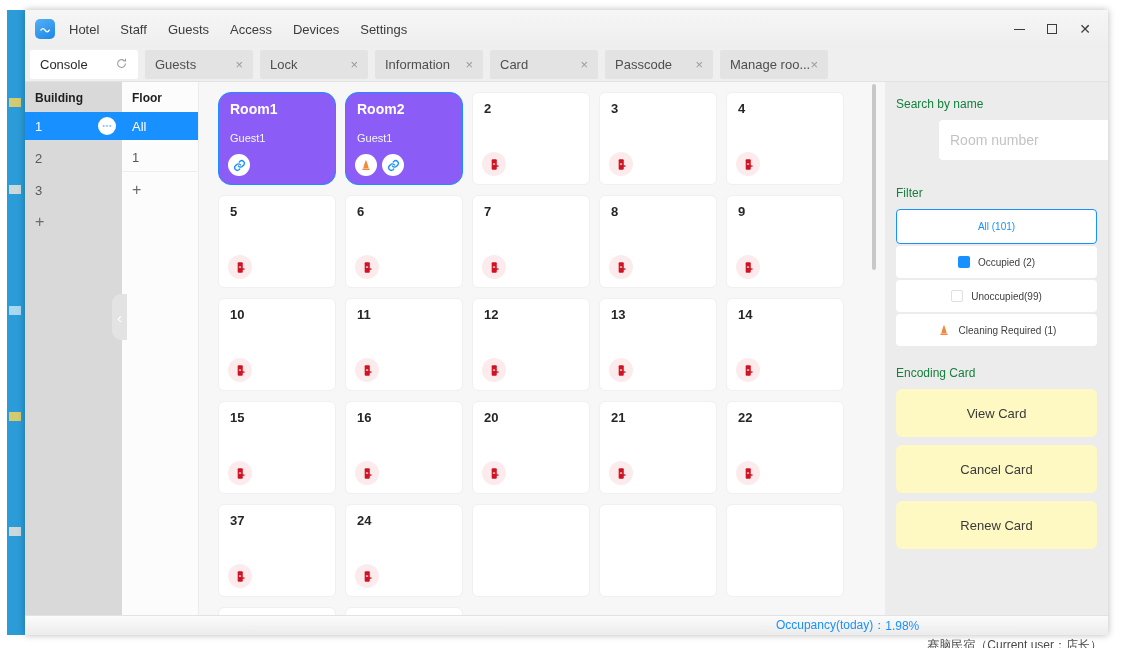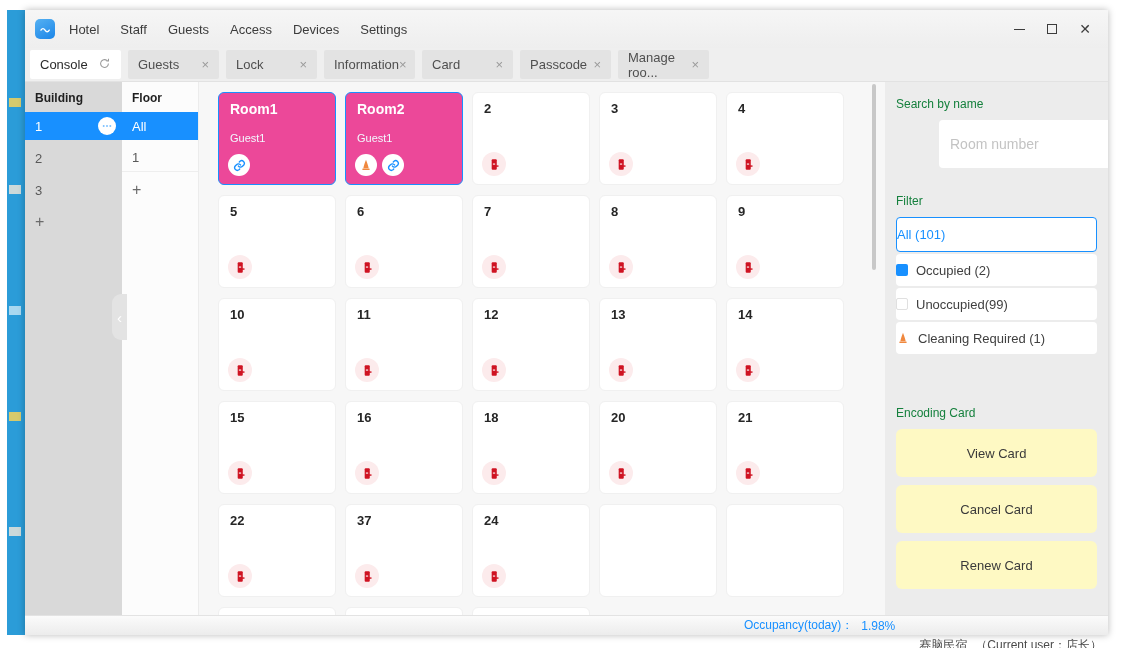--- a/index.html
+++ b/index.html
@@ -23,21 +23,21 @@
   .menu-item { font-size:13px; color:#3c3c3c; cursor:default; }
   .win-controls { margin-left:auto; display:flex; align-items:center; gap:15px; }
   .wc { width:18px; height:18px; display:flex; align-items:center; justify-content:center; color:#3c3c3c; }
   .wc-min  i { width:11px; border-top:1.5px solid #3c3c3c; display:block; }
   .wc-max  i { width:10px; height:10px; border:1.4px solid #3c3c3c; display:block; }
   .wc-close { font-size:14px; }
 
   
   .tabbar { height:34px; flex:0 0 34px; background:#efefef; border-bottom:1px solid #e2e2e2;
             display:flex; align-items:flex-end; padding-left:5px; gap:7px; }
-  .tab { width:91px; height:29px; margin-bottom:2px; background:#e3e3e3; border-radius:2px;
+  .tab { width:108px; height:29px; margin-bottom:2px; background:#e3e3e3; border-radius:2px;
          display:flex; align-items:center; justify-content:space-between;
          padding:0 10px; font-size:13px; color:#4f4f4f; }
   .tab.active { background:#fff; color:#2b2b2b; }
   .tab .closex { color:#9a9a9a; font-size:13px; }
 
   
   .content { flex:1 1 auto; display:flex; position:relative; overflow:hidden; }
 
   .building-col { width:97px; flex:0 0 97px; background:#d9d9d9; }
   .floor-col { width:77px; flex:0 0 77px; background:#fcfcfc; border-right:1px solid #ececec; }
@@ -55,61 +55,61 @@
                      background:#e3e3e3; border-radius:9px 0 0 9px; color:#fff;
                      display:flex; align-items:center; justify-content:center; font-size:15px; }
 
   
   .main-area { flex:1 1 auto; background:#f7f7f7; position:relative; overflow:hidden;
                padding:10px 0 0 19px; }
   .room-grid { display:grid; grid-template-columns:repeat(5,118px); grid-auto-rows:93px;
                gap:10px 9px; }
   .room-card { background:#fff; border:1px solid #f0f0f0; border-radius:6px;
                position:relative; padding:8px 11px; }
-  .room-card.occupied { background:#ec4899; border-color:#1890ff; }
+  .room-card.occupied { background:#8b5cf6; border-color:#1890ff;border-radius:13px; }
   .room-num { font-size:13px; font-weight:bold; color:#262626; }
   .room-card.occupied .room-num { color:#fff; font-size:14px; }
   .room-guest { margin-top:15px; font-size:11px; color:#f2f9ff; }
   .card-icons { position:absolute; left:9px; bottom:8px; display:flex; gap:5px; }
   .icon-circle { width:22px; height:22px; border-radius:50%; background:#fff;
                  display:flex; align-items:center; justify-content:center; }
   .lock-badge { position:absolute; left:9px; bottom:8px; width:24px; height:24px; border-radius:50%;
                 background:#fcebec; display:flex; align-items:center; justify-content:center; }
   .scrollbar { position:absolute; right:9px; top:2px; width:4px; height:186px;
                background:#c8c8c8; border-radius:2px; }
 
   
   .right-panel { width:223px; flex:0 0 223px; background:#ececec; padding:15px 11px; }
   .panel-label { font-size:12px; color:#15803d; }
-  .search-row { display:flex; height:48px; margin-top:9px;padding-left:43px; }
+  .search-row { display:flex; height:40px; margin-top:9px;padding-left:43px; }
   .search-input { flex:1; border:none; outline:none; border-radius:4px 0 0 4px;
                   padding:0 11px; font-size:14px; color:#333; background:#fff;
                   font-family:"Liberation Sans", sans-serif; }
   .search-input::placeholder { color:#c3c3c3; }
   .search-btn { width:38px; border:none; background:#1890ff; border-radius:0 4px 4px 0;
                 display:flex; align-items:center; justify-content:center; cursor:pointer; }
   .filter-section { margin-top:26px; }
   .filter-list { margin-top:9px; }
   .filter-row { height:32px; margin-bottom:2px; background:#fff; border-radius:4px;
-                display:flex; align-items:center; justify-content:flex-start; gap:8px;
-                font-size:13px; color:#404040; cursor:pointer; }
+                display:flex; align-items:center; justify-content:center; gap:8px;
+                font-size:10px; color:#404040; cursor:pointer; }
   .filter-row.all { height:35px; border:1px solid #1890ff; color:#1890ff; }
   .sq { width:12px; height:12px; border-radius:2px; display:inline-block; }
   .sq.filled { background:#1890ff; }
   .sq.empty { background:#fff; border:1px solid #e0e0e0; }
-  .encoding-section { margin-top:52px; }
+  .encoding-section { margin-top:20px; }
   .card-buttons { margin-top:9px; display:flex; flex-direction:column; gap:8px; }
   .card-btn { height:48px; background:#fef9c3; border:none; border-radius:6px;
               font-size:13px; color:#3a3a3a; cursor:pointer;
               font-family:"Liberation Sans", sans-serif; }
 
   
   .statusbar { height:20px; flex:0 0 20px; background:linear-gradient(#fbfbfb,#ececec);
                border-top:1px solid #e3e3e3; display:flex; align-items:center;
-               justify-content:flex-end; padding:0 6px; font-size:12px; gap:8px; }
+               justify-content:flex-end; padding:0 6px; font-size:12px; gap:0; }
   .status-blue { color:#1890ff; }
   .status-dark { color:#4a4a4a;margin-top:40px; }
   .status-gap { width:8px; }
 </style>
 </head>
 <body>
 
 <div class="desktop-strip">
   <i style="top:88px;  background:#f3d25a;"></i>
   <i style="top:175px; background:#e8e4da;"></i>
@@ -403,30 +403,20 @@
             <div class="room-num">16</div>
             <span class="lock-badge">
               <svg viewBox="0 0 24 24" width="13" height="13">
                 <rect x="6.8" y="2.5" width="9.4" height="19" rx="1.8" fill="#cf1322"></rect>
                 <rect x="9" y="10.2" width="4.2" height="2" fill="#fff"></rect>
                 <rect x="14.8" y="13.6" width="4.6" height="2.6" fill="#cf1322"></rect>
               </svg>
             </span>
           </div>
           <div class="room-card">
-            <div class="room-num">18</div>
-            <span class="lock-badge">
-              <svg viewBox="0 0 24 24" width="13" height="13">
-                <rect x="6.8" y="2.5" width="9.4" height="19" rx="1.8" fill="#cf1322"></rect>
-                <rect x="9" y="10.2" width="4.2" height="2" fill="#fff"></rect>
-                <rect x="14.8" y="13.6" width="4.6" height="2.6" fill="#cf1322"></rect>
-              </svg>
-            </span>
-          </div>
-          <div class="room-card">
             <div class="room-num">20</div>
             <span class="lock-badge">
               <svg viewBox="0 0 24 24" width="13" height="13">
                 <rect x="6.8" y="2.5" width="9.4" height="19" rx="1.8" fill="#cf1322"></rect>
                 <rect x="9" y="10.2" width="4.2" height="2" fill="#fff"></rect>
                 <rect x="14.8" y="13.6" width="4.6" height="2.6" fill="#cf1322"></rect>
               </svg>
             </span>
           </div>
           <div class="room-card">

